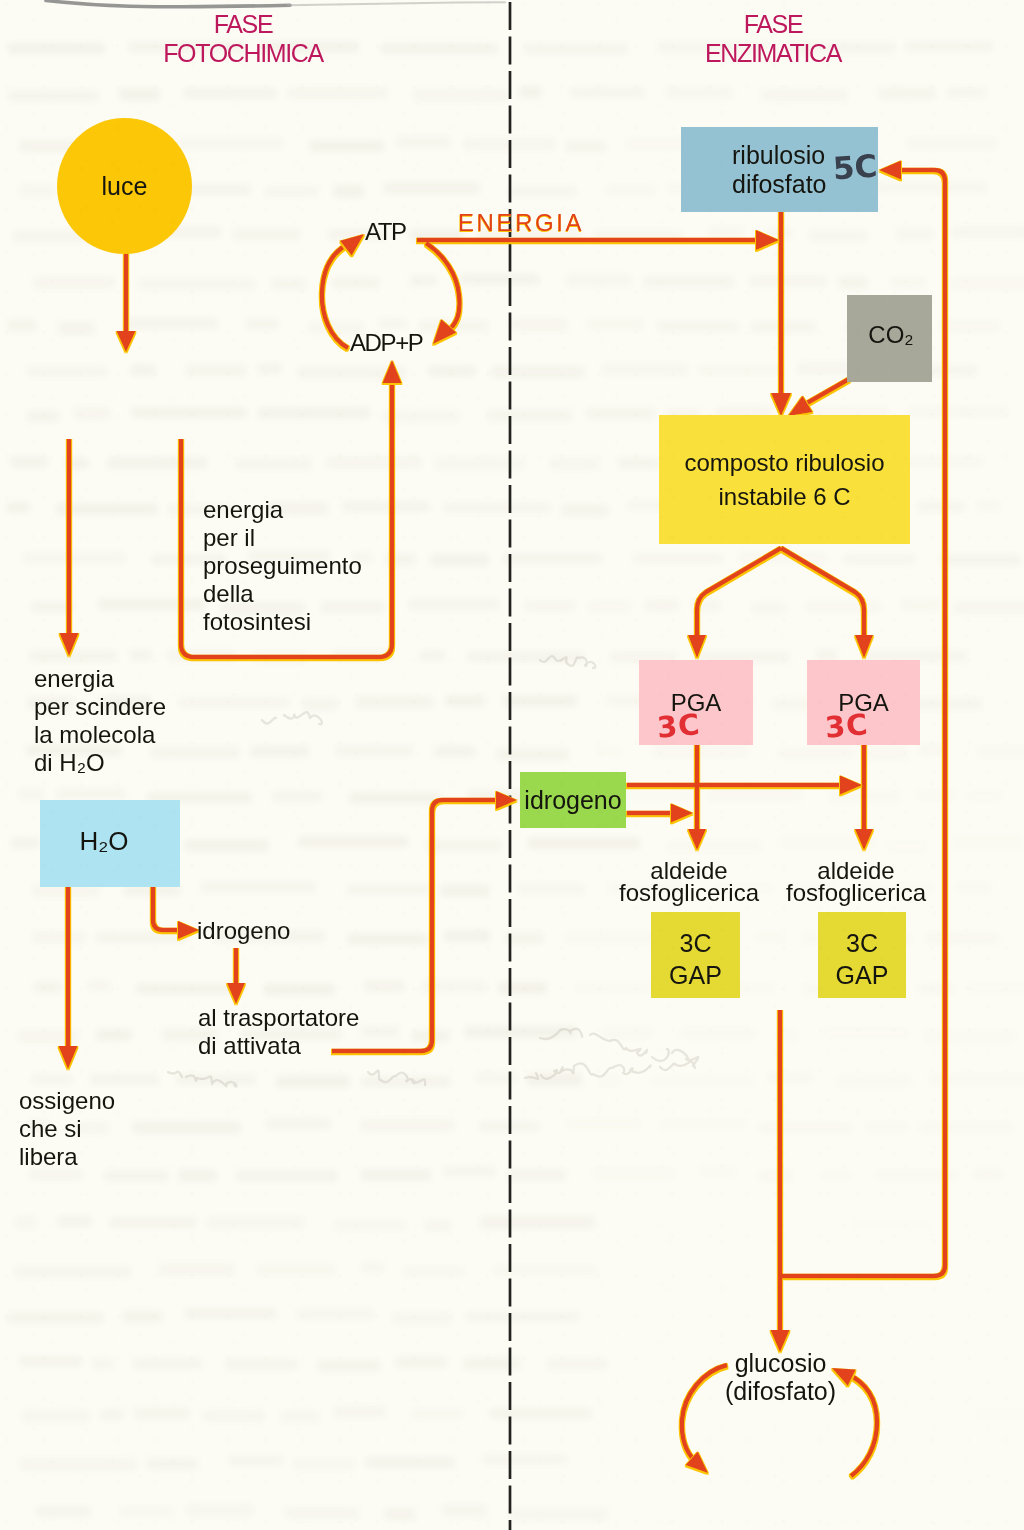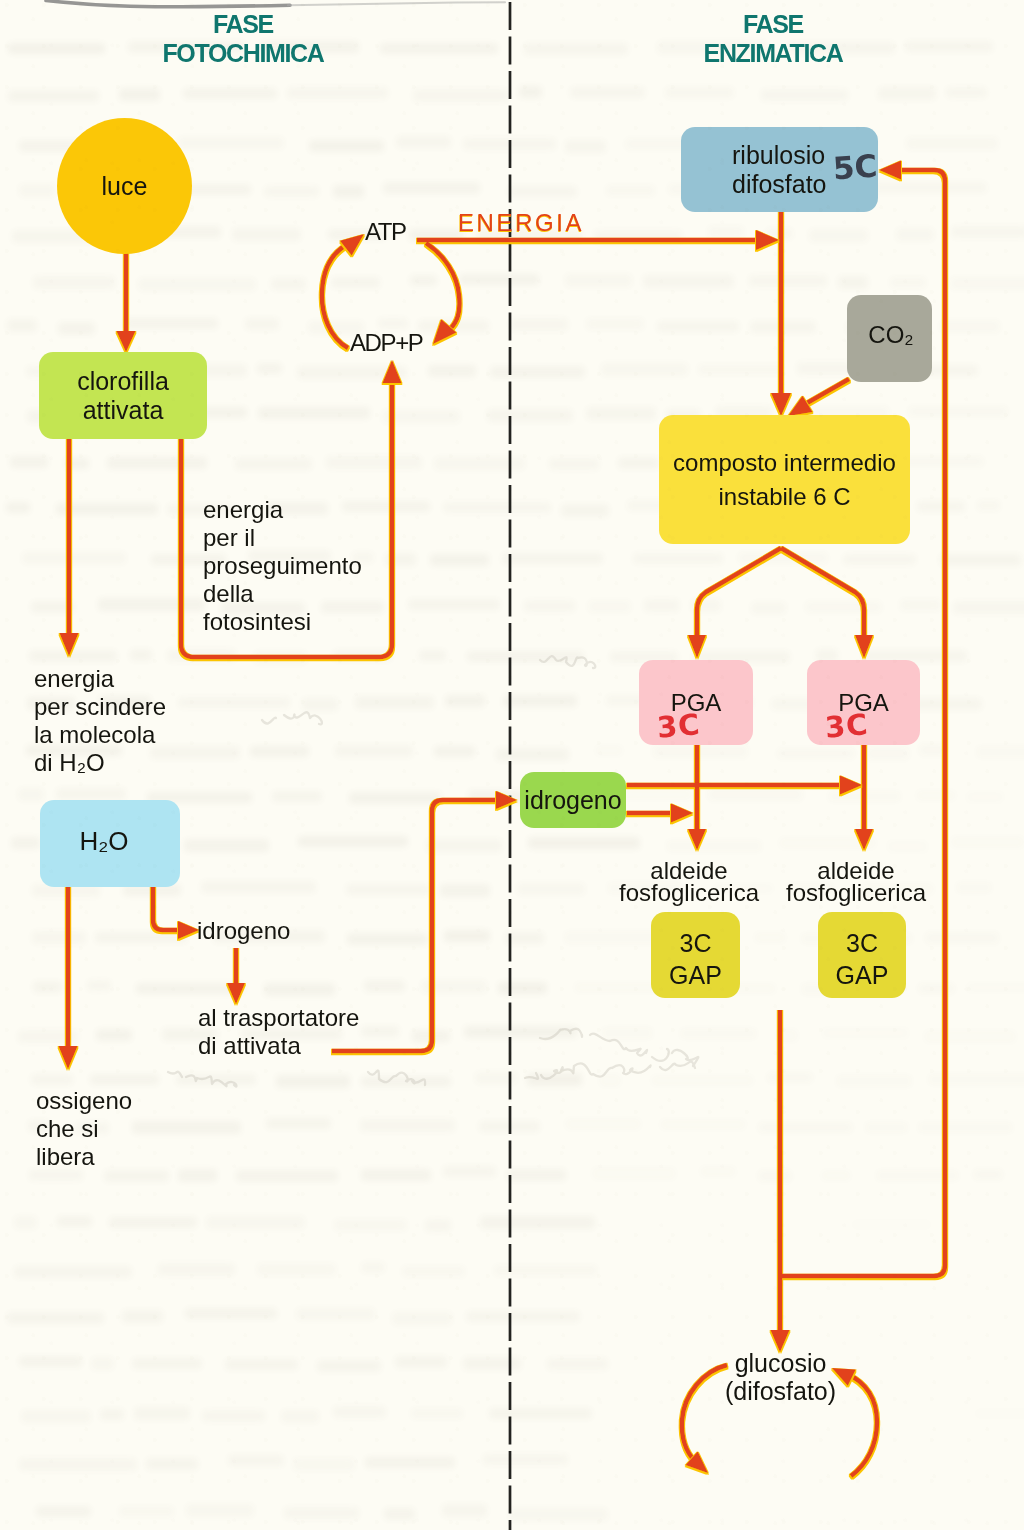--- a/index.html
+++ b/index.html
@@ -12,23 +12,23 @@
   #paper{position:absolute;left:0;top:0;width:1024px;height:1530px;pointer-events:none;
          mix-blend-mode:multiply;opacity:0.32;
          background:
            radial-gradient(circle at 18% 12%, rgba(160,150,120,0.05) 0 2px, transparent 2px),
            radial-gradient(circle at 63% 41%, rgba(160,150,120,0.05) 0 2px, transparent 2px),
            radial-gradient(circle at 84% 77%, rgba(160,150,120,0.04) 0 2px, transparent 2px);
          background-size: 37px 41px, 53px 47px, 61px 59px;}
   .svgl{position:absolute;left:0;top:0;width:1024px;height:1530px;pointer-events:none;}
   .box{position:absolute;box-sizing:border-box;display:flex;flex-direction:column;
        align-items:center;justify-content:center;text-align:center;color:#15150f;
-       line-height:1.14;border-radius:14px;}
+       line-height:1.14;}
   .lbl{position:absolute;color:#15150f;white-space:pre;}
-  .hdr{position:absolute;text-align:center;color:#0f766e;line-height:1.2;font-weight:bold;}
+  .hdr{position:absolute;text-align:center;color:#be185d;line-height:1.2;}
   .hw{position:absolute;font-family:"DejaVu Sans",sans-serif;font-weight:bold;}
   #ghost{position:absolute;left:0;top:0;width:1024px;height:1530px;overflow:hidden;
          pointer-events:none;}
   #ghost .sm{position:absolute;background:#5f5747;border-radius:4px;filter:blur(3.1px);}
 </style>
 </head>
 <body>
 
 <div id="page">
   <div id="content">
@@ -467,41 +467,37 @@
       <polygon points="708.0,1473.0 685.6,1465.0 697.7,1451.6"></polygon>
       <polygon points="832.0,1368.0 855.7,1369.6 847.8,1385.7"></polygon>
     </g>
   </svg>
 
   <div class="box" style="left:57px;top:118px;width:135px;height:136px;border-radius:50%;
               background:#fbc707;font-size:25px;">
     <span>luce</span>
       </div>
 
-  <div class="box" style="left:39px;top:352px;width:168px;height:87px;background:#c3e552;font-size:25px;line-height:29px;">
-    <span>clorofilla</span>
-    <span>attivata</span>
-      </div>
 
   <div class="box" style="left:40px;top:800px;width:140px;height:87px;background:#aee4f2;font-size:26px;padding-right:12px;padding-bottom:3px;">
     <span>H₂O</span>
       </div>
 
   <div class="box" style="left:681px;top:127px;width:197px;height:85px;background:#95c2d3;font-size:25px;
               line-height:29px;align-items:flex-start;padding-left:51px;">
     <span>ribulosio</span>
     <span>difosfato</span>
       </div>
 
   <div class="box" style="left:847px;top:295px;width:85px;height:87px;background:#a8a89a;font-size:24px;padding-bottom:8px;padding-left:3px;">
     <span>CO₂</span>
       </div>
 
   <div class="box" style="left:659px;top:415px;width:251px;height:129px;background:#fae03b;font-size:24px;line-height:34px;">
-    <span>composto intermedio</span>
+    <span>composto ribulosio</span>
     <span>instabile 6 C</span>
       </div>
 
   <div class="box" style="left:639px;top:660px;width:114px;height:85px;background:#fcc6cb;font-size:24px;
               justify-content:flex-start;padding-top:29px;">
     <span>PGA</span>
       </div>
 
   <div class="box" style="left:807px;top:660px;width:113px;height:85px;background:#fcc6cb;font-size:24px;
               justify-content:flex-start;padding-top:29px;">
@@ -539,21 +535,21 @@
 
   <div class="lbl" style="left:203px;top:496px;font-size:24px;line-height:28px;"><span>energia
 per il
 proseguimento
 della
 fotosintesi</span></div>
   <div class="lbl" style="left:34px;top:665px;font-size:24px;line-height:28px;"><span>energia
 per scindere
 la molecola
 di H₂O</span></div>
-  <div class="lbl" style="left:36px;top:1087px;font-size:24px;line-height:28px;"><span>ossigeno
+  <div class="lbl" style="left:19px;top:1087px;font-size:24px;line-height:28px;"><span>ossigeno
 che si
 libera</span></div>
   <div class="lbl" style="left:197px;top:917px;font-size:24px;line-height:28px;"><span>idrogeno</span></div>
   <div class="lbl" style="left:198px;top:1004px;font-size:24px;line-height:28px;"><span>al trasportatore
 di attivata</span></div>
   <div class="lbl" style="left:616px;top:860px;font-size:24px;line-height:22px;text-align:center;width:146px;white-space:normal;"><span>aldeide
 fosfoglicerica</span></div>
   <div class="lbl" style="left:783px;top:860px;font-size:24px;line-height:22px;text-align:center;width:146px;white-space:normal;"><span>aldeide
 fosfoglicerica</span></div>
   <div class="lbl" style="left:700px;top:1350px;font-size:25px;line-height:27.5px;text-align:center;width:161px;"><div>glucosio</div><div>(difosfato)</div></div>

